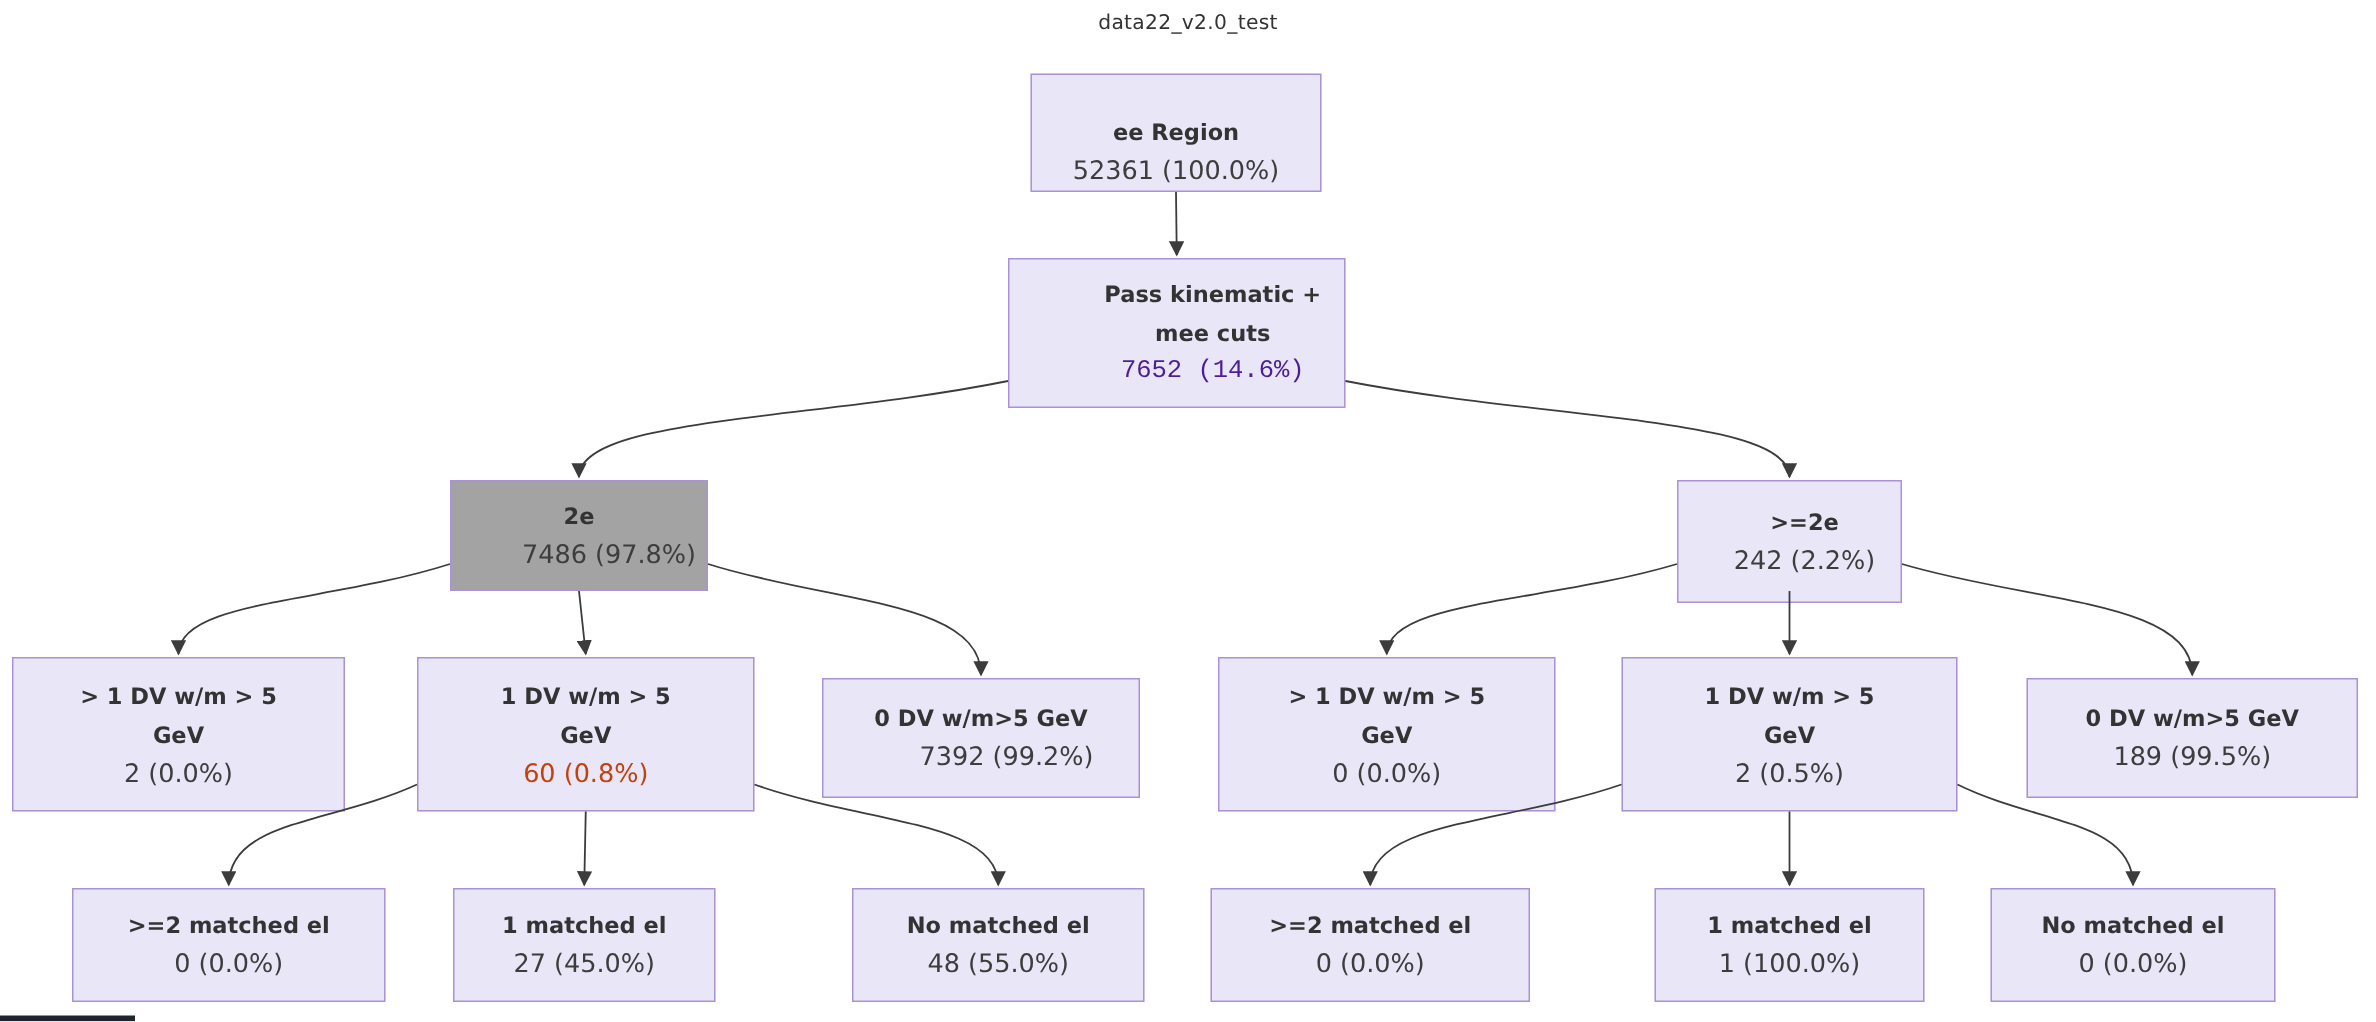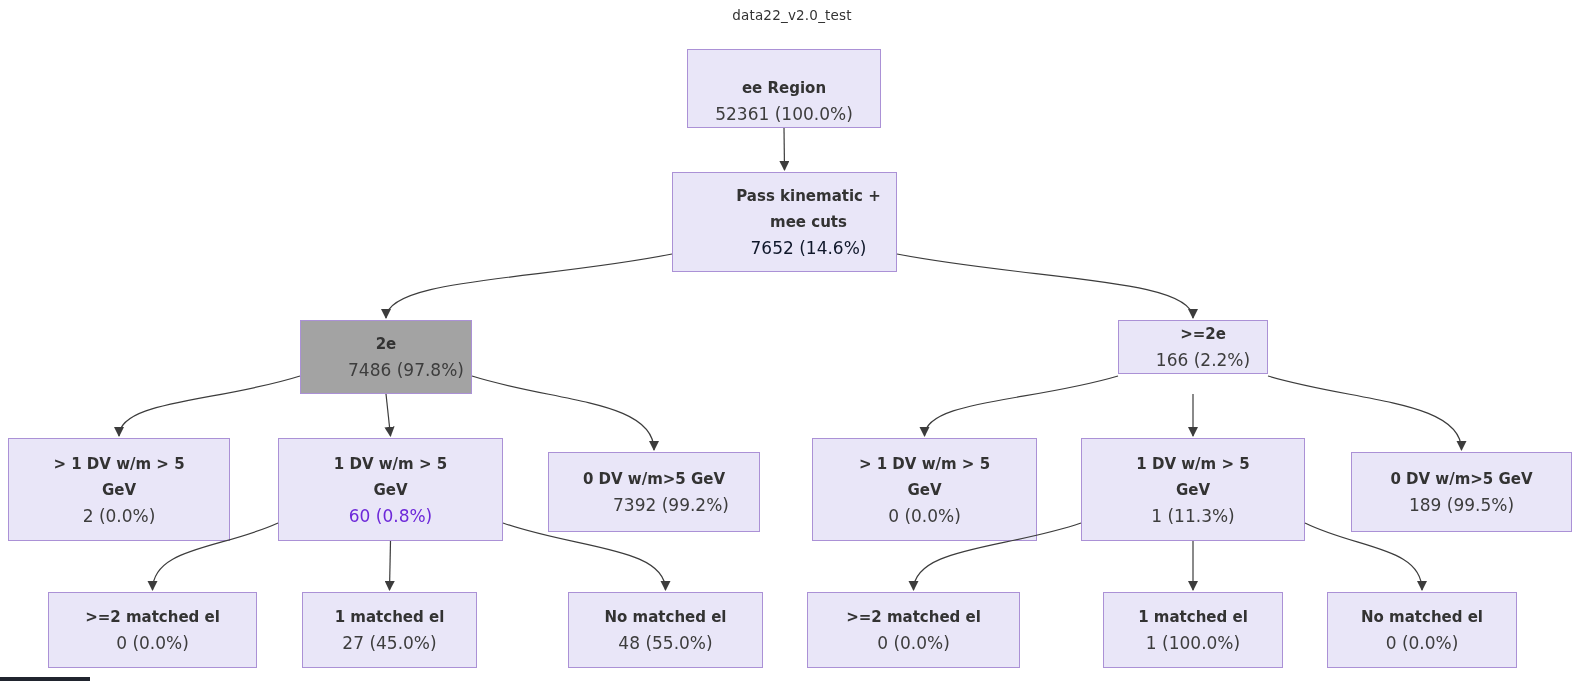--- a/index.html
+++ b/index.html
@@ -72,67 +72,67 @@
         <div class="node-title" style="color: rgb(51, 51, 51); margin-top: 24px;">
           <div>ee Region</div>
         </div>
         <div class="node-count" style="color: rgb(61, 61, 61);">52361 (100.0%)</div>
       </div>
       <div class="node" style="left: 672px; top: 172px; width: 225px; height: 100px; background: rgb(233, 230, 248); border-color: rgb(171, 145, 214); padding-left: 48px;">
         <div class="node-title" style="color: rgb(51, 51, 51);">
           <div>Pass kinematic +</div>
           <div>mee cuts</div>
         </div>
-        <div class="node-count" style="color: #0f172a;">7652 (14.6%)</div>
+        <div class="node-count" style="color: #4c1d95; font-family: Liberation Mono, monospace;">7652 (14.6%)</div>
       </div>
       <div class="node" style="left: 300px; top: 320px; width: 172px; height: 74px; background: #a3a3a3; border-color: rgb(171, 145, 214);">
         <div class="node-title" style="color: rgb(51, 51, 51);">
           <div>2e</div>
         </div>
         <div class="node-count" style="color: rgb(61, 61, 61); margin-left: 40px;">7486 (97.8%)</div>
       </div>
-      <div class="node" style="left: 1118px; top: 320px; width: 150px; height: 54px; background: rgb(233, 230, 248); border-color: rgb(171, 145, 214); padding-left: 20px;">
+      <div class="node" style="left: 1118px; top: 320px; width: 150px; height: 82px; background: rgb(233, 230, 248); border-color: rgb(171, 145, 214); padding-left: 20px;">
         <div class="node-title" style="color: rgb(51, 51, 51);">
           <div>&gt;=2e</div>
         </div>
-        <div class="node-count" style="color: rgb(61, 61, 61);">166 (2.2%)</div>
+        <div class="node-count" style="color: rgb(61, 61, 61);">242 (2.2%)</div>
       </div>
       <div class="node" style="left: 8px; top: 438px; width: 222px; height: 103px; background: rgb(233, 230, 248); border-color: rgb(171, 145, 214);">
         <div class="node-title" style="color: rgb(51, 51, 51);">
           <div>&gt; 1 DV w/m &gt; 5</div>
           <div>GeV</div>
         </div>
         <div class="node-count" style="color: rgb(61, 61, 61);">2 (0.0%)</div>
       </div>
       <div class="node" style="left: 278px; top: 438px; width: 225px; height: 103px; background: rgb(233, 230, 248); border-color: rgb(171, 145, 214);">
         <div class="node-title" style="color: rgb(51, 51, 51);">
           <div>1 DV w/m &gt; 5</div>
           <div>GeV</div>
         </div>
-        <div class="node-count" style="color: #6d28d9;">60 (0.8%)</div>
+        <div class="node-count" style="color: #c2410c;">60 (0.8%)</div>
       </div>
       <div class="node" style="left: 548px; top: 452px; width: 212px; height: 80px; background: rgb(233, 230, 248); border-color: rgb(171, 145, 214);">
         <div class="node-title" style="color: rgb(51, 51, 51);">
           <div>0 DV w/m&gt;5 GeV</div>
         </div>
         <div class="node-count" style="color: rgb(61, 61, 61); margin-left: 34px;">7392 (99.2%)</div>
       </div>
       <div class="node" style="left: 812px; top: 438px; width: 225px; height: 103px; background: rgb(233, 230, 248); border-color: rgb(171, 145, 214);">
         <div class="node-title" style="color: rgb(51, 51, 51);">
           <div>&gt; 1 DV w/m &gt; 5</div>
           <div>GeV</div>
         </div>
         <div class="node-count" style="color: rgb(61, 61, 61);">0 (0.0%)</div>
       </div>
       <div class="node" style="left: 1081px; top: 438px; width: 224px; height: 103px; background: rgb(233, 230, 248); border-color: rgb(171, 145, 214);">
         <div class="node-title" style="color: rgb(51, 51, 51);">
           <div>1 DV w/m &gt; 5</div>
           <div>GeV</div>
         </div>
-        <div class="node-count" style="color: rgb(61, 61, 61);">1 (11.3%)</div>
+        <div class="node-count" style="color: rgb(61, 61, 61);">2 (0.5%)</div>
       </div>
       <div class="node" style="left: 1351px; top: 452px; width: 221px; height: 80px; background: rgb(233, 230, 248); border-color: rgb(171, 145, 214);">
         <div class="node-title" style="color: rgb(51, 51, 51);">
           <div>0 DV w/m&gt;5 GeV</div>
         </div>
         <div class="node-count" style="color: rgb(61, 61, 61);">189 (99.5%)</div>
       </div>
       <div class="node" style="left: 48px; top: 592px; width: 209px; height: 76px; background: rgb(233, 230, 248); border-color: rgb(171, 145, 214);">
         <div class="node-title" style="color: rgb(51, 51, 51);">
           <div>&gt;=2 matched el</div>

